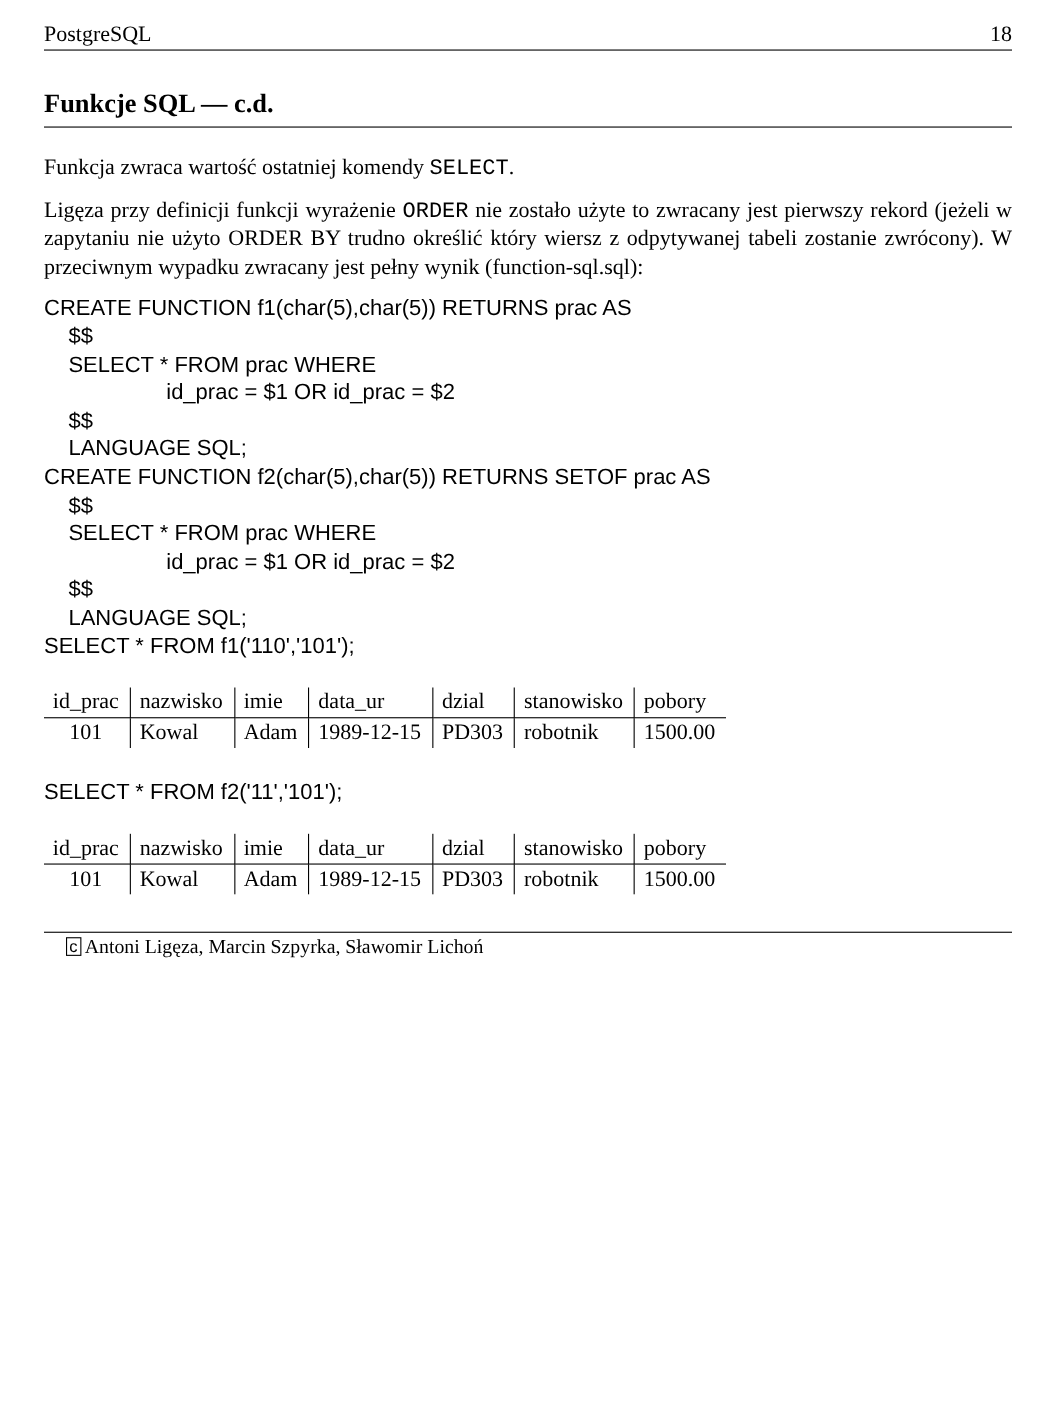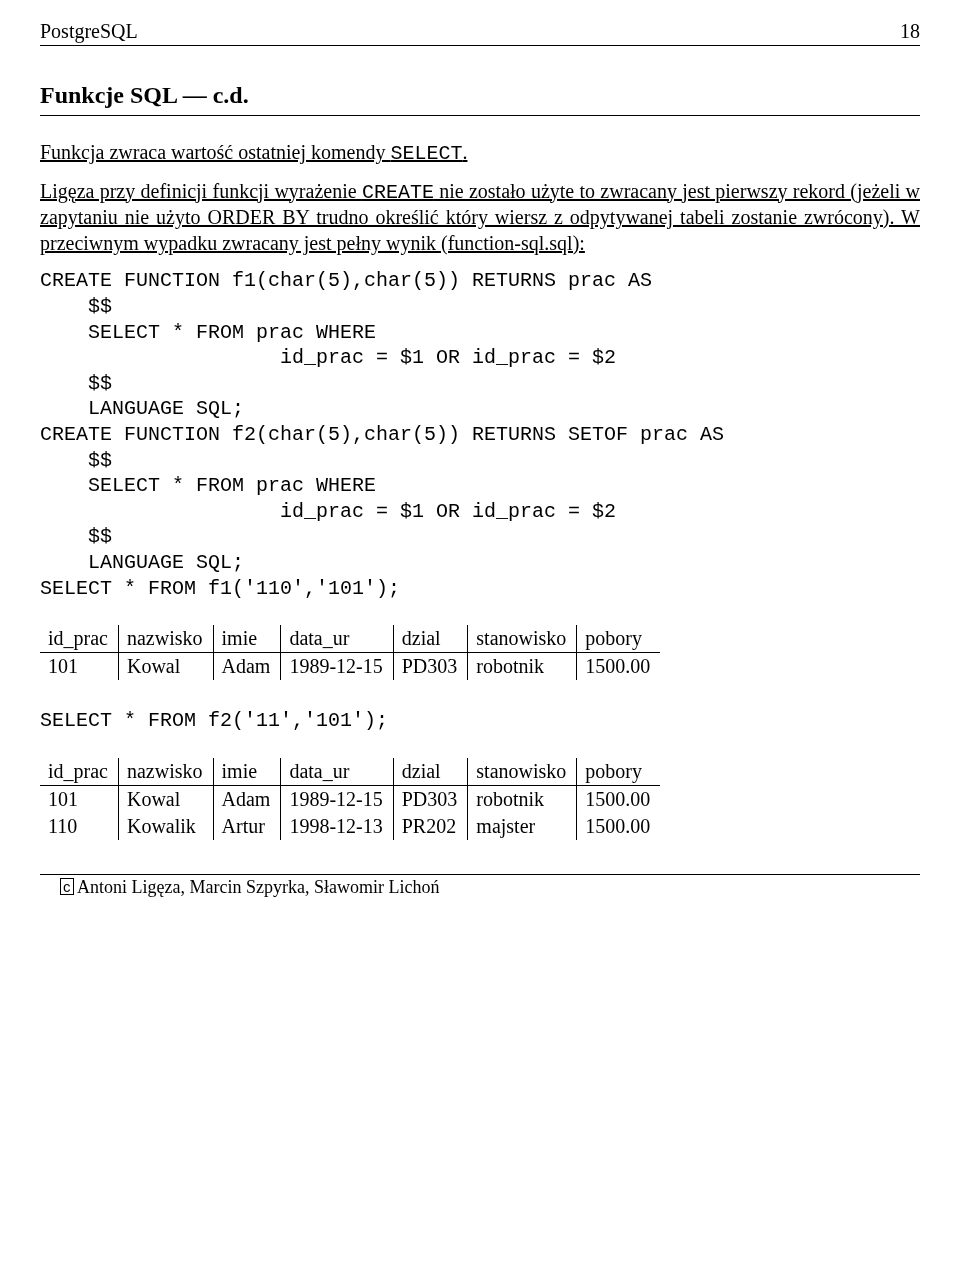--- a/index.html
+++ b/index.html
@@ -35,47 +35,47 @@
   .section-title {
     font-size: 24px;
     font-weight: bold;
     margin: 0 0 6px 0;
   }
   .para {
     font-size: 20px;
     line-height: 1.28;
     margin: 0 0 12px 0;
     text-align: justify;
-    text-decoration: underline;
   }
   .code-span {
     font-family: "Courier New", Courier, monospace;
     font-size: 20px;
   }
   .code-block {
-    font-family: Liberation Mono, monospace;
+    font-family: Liberation Sans, sans-serif;
     font-size: 20px;
     line-height: 1.28;
     white-space: pre;
     margin: 8px 0 24px 0;
   }
   table.data {
     border-collapse: collapse;
     font-size: 20px;
     margin: 2px 0 28px 0;
   }
   table.data th, table.data td {
     border-left: 1px solid #3b82f6;
     border-right: 1px solid #000;
     padding: 2px 10px 2px 8px;
     text-align: left;
     font-weight: normal;
   }
   table.data th:first-child, table.data td:first-child {
     border-left: none;
+    text-align: center;
   }
   table.data th:last-child, table.data td:last-child {
     border-right: none;
   }
   table.data tr.head-row th {
     border-bottom: 1px solid #000;
   }
   .footer-line {
     border: none;
     border-top: 1px solid #000;
@@ -107,21 +107,21 @@
   <hr class="hr-thin">
 
   <h1 class="section-title">Funkcje SQL — c.d.</h1>
   <hr class="hr-thin2">
 
   <p class="para">
     <span>Funkcja zwraca wartość ostatniej komendy </span><span class="code-span">SELECT</span><span>.</span>
   </p>
 
   <p class="para">
-    <span>Ligęza przy definicji funkcji wyrażenie </span><span class="code-span">CREATE</span><span> nie zostało użyte to zwracany jest pierwszy rekord (jeżeli w zapytaniu nie użyto ORDER BY trudno określić który wiersz z odpytywanej tabeli zostanie zwrócony). W przeciwnym wypadku zwracany jest pełny wynik (function-sql.sql):</span>
+    <span>Ligęza przy definicji funkcji wyrażenie </span><span class="code-span">ORDER</span><span> nie zostało użyte to zwracany jest pierwszy rekord (jeżeli w zapytaniu nie użyto ORDER BY trudno określić który wiersz z odpytywanej tabeli zostanie zwrócony). W przeciwnym wypadku zwracany jest pełny wynik (function-sql.sql):</span>
   </p>
 
   <div class="code-block">CREATE FUNCTION f1(char(5),char(5)) RETURNS prac AS
     $$
     SELECT * FROM prac WHERE
                     id_prac = $1 OR id_prac = $2
     $$
     LANGUAGE SQL;
 CREATE FUNCTION f2(char(5),char(5)) RETURNS SETOF prac AS
     $$
@@ -169,29 +169,20 @@
     </tr>
     <tr>
       <td>101</td>
       <td>Kowal</td>
       <td>Adam</td>
       <td>1989-12-15</td>
       <td>PD303</td>
       <td>robotnik</td>
       <td>1500.00</td>
     </tr>
-    <tr>
-      <td>110</td>
-      <td>Kowalik</td>
-      <td>Artur</td>
-      <td>1998-12-13</td>
-      <td>PR202</td>
-      <td>majster</td>
-      <td>1500.00</td>
-    </tr>
   </tbody>
     </table>
 
   <hr class="footer-line">
   <div class="footer-text">
     <span class="copyright">c</span>
     <span>Antoni Ligęza, Marcin Szpyrka, Sławomir Lichoń</span>
   </div>
 
 </div>

